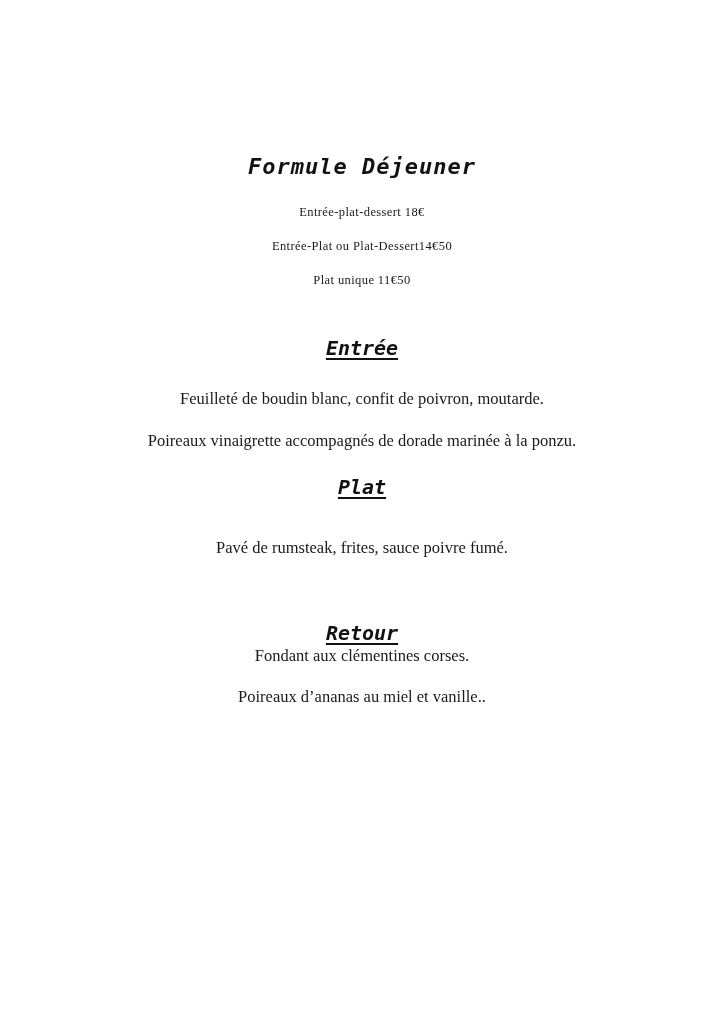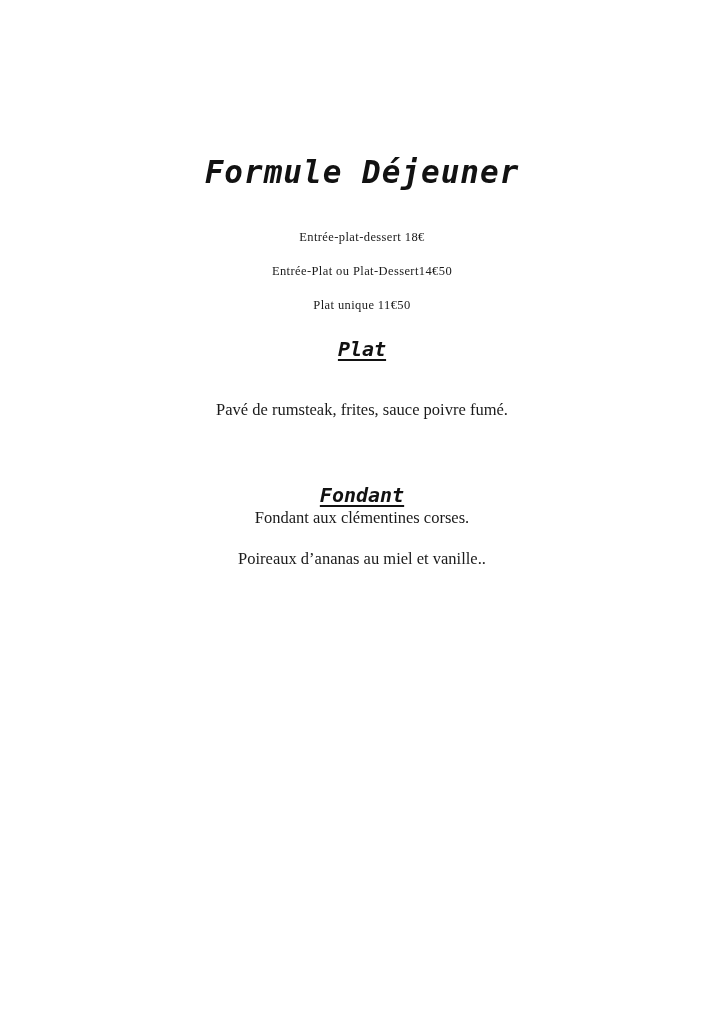--- a/index.html
+++ b/index.html
@@ -19,29 +19,29 @@
     width: 724px;
     height: 1024px;
     box-sizing: border-box;
     padding: 0 60px;
   }
   .menu-title {
     text-align: center;
     font-family: "DejaVu Sans Mono", monospace;
     font-style: italic;
     font-weight: 700;
-    font-size: 31px;
+    font-size: 22px;
     letter-spacing: 1px;
     color: #121212;
     margin: 0;
     padding-top: 155px;
     line-height: 1.1;
   }
   .price-lines {
-    margin-top: 41px;
+    margin-top: 26px;
     text-align: center;
   }
   .price-line {
     font-family: "Liberation Serif", serif;
     font-size: 12.5px;
     letter-spacing: 0.4px;
     color: #1a1a1a;
     line-height: 1.2;
     margin: 0 0 19px 0;
   }
@@ -82,25 +82,30 @@
 <div class="page">
 
   <h1 class="menu-title">Formule Déjeuner</h1>
 
   <div class="price-lines">
     <p class="price-line">Entrée-plat-dessert 18€</p>
     <p class="price-line">Entrée-Plat ou Plat-Dessert14€50</p>
     <p class="price-line">Plat unique 11€50</p>
   </div>
 
+  <section class="section">
+    <h2 class="section-heading sp-entree">Entrée</h2>
+    <p class="dish sp-entree-first">Feuilleté de boudin blanc, confit de poivron, moutarde.</p>
+    <p class="dish sp-dish-gap">Poireaux vinaigrette accompagnés de dorade marinée à la ponzu.</p>
+  </section>
 
   <section class="section">
     <h2 class="section-heading sp-plats">Plat</h2>
     <p class="dish sp-plats-first">Pavé de rumsteak, frites, sauce poivre fumé.</p>
   </section>
 
   <section class="section">
-    <h2 class="section-heading sp-dessert">Fondant</h2>
+    <h2 class="section-heading sp-dessert">Retour</h2>
     <p class="dish sp-dessert-first">Fondant aux clémentines corses.</p>
     <p class="dish sp-dish-gap">Poireaux d’ananas au miel et vanille..</p>
   </section>
 
 </div>
 
 </body></html>

